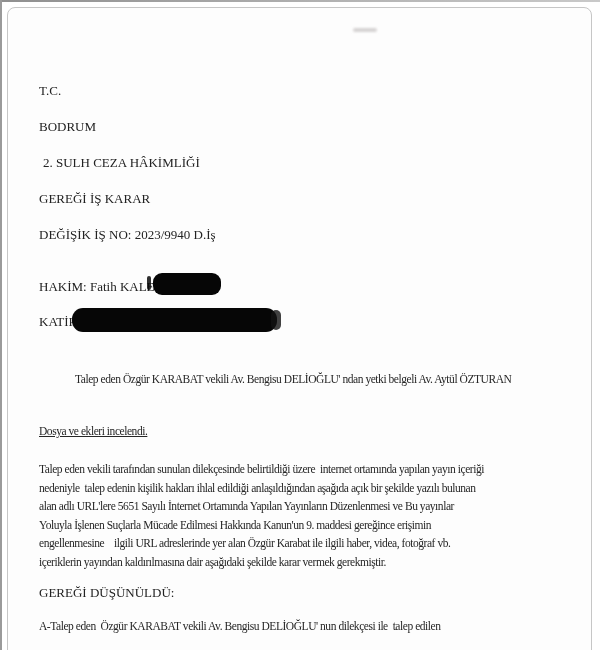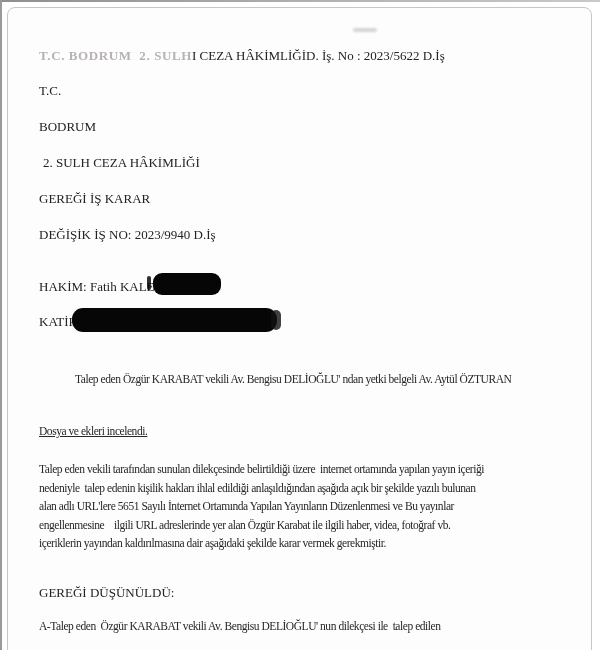--- a/index.html
+++ b/index.html
@@ -99,21 +99,20 @@
 </head>
 <body>
 
 <div class="scan-edge-top"></div>
 <div class="scan-edge-left"></div>
 
 <div class="page">
 
   <div class="smudge"></div>
 
-  <div class="line" style="top: 40px;"><span class="faded-part">T.C. BODRUM  2. SULH</span><span>I CEZA HÂKİMLİĞİD. İş. No : 2023/5622 D.İş</span></div>
 
   <div class="line" style="top: 75px;">T.C.</div>
 
   <div class="line" style="top: 111px;">BODRUM</div>
 
   <div class="line" style="top: 147px; left: 35px;">2. SULH CEZA HÂKİMLİĞİ</div>
 
   <div class="line" style="top: 183px;">GEREĞİ İŞ KARAR</div>
 
   <div class="line" style="top: 219px;">DEĞİŞİK İŞ NO: 2023/9940 D.İş</div>
@@ -127,20 +126,21 @@
   <div class="para1" style="top: 362px; margin-left: 36px;">
     <div class="pline">Talep eden Özgür KARABAT vekili Av. Bengisu DELİOĞLU' ndan yetki belgeli Av. Aytül ÖZTURAN</div>
   </div>
 
   <div class="line para-line" style="top: 417px; text-decoration: underline;">Dosya ve ekleri incelendi.</div>
 
   <div class="para2" style="top: 452px;">
     <div class="pline">Talep eden vekili tarafından sunulan dilekçesinde belirtildiği üzere  internet ortamında yapılan yayın içeriği</div>
     <div class="pline">nedeniyle  talep edenin kişilik hakları ihlal edildiği anlaşıldığından aşağıda açık bir şekilde yazılı bulunan</div>
     <div class="pline">alan adlı URL'lere 5651 Sayılı İnternet Ortamında Yapılan Yayınların Düzenlenmesi ve Bu yayınlar</div>
+    <div class="pline">Yoluyla İşlenen Suçlarla Mücade Edilmesi Hakkında Kanun'un 9. maddesi gereğince erişimin</div>
     <div class="pline">engellenmesine    ilgili URL adreslerinde yer alan Özgür Karabat ile ilgili haber, videa, fotoğraf vb.</div>
     <div class="pline">içeriklerin yayından kaldırılmasına dair aşağıdaki şekilde karar vermek gerekmiştir.</div>
   </div>
 
   <div class="line" style="top: 577px;">GEREĞİ DÜŞÜNÜLDÜ:</div>
 
   <div class="line para-line" style="top: 612px; font-size: 11.5px;">A-Talep eden  Özgür KARABAT vekili Av. Bengisu DELİOĞLU' nun dilekçesi ile  talep edilen</div>
 
 </div>
 

